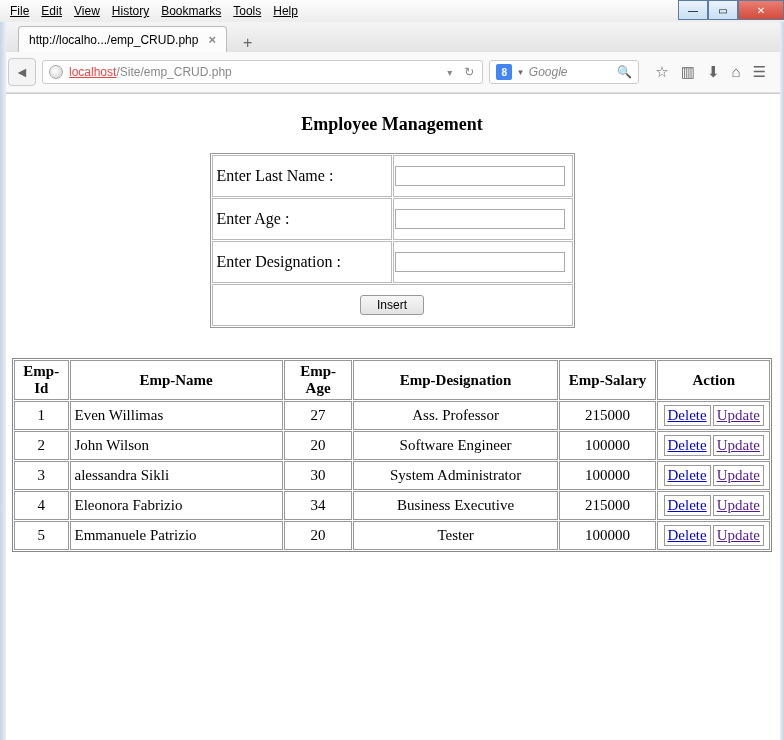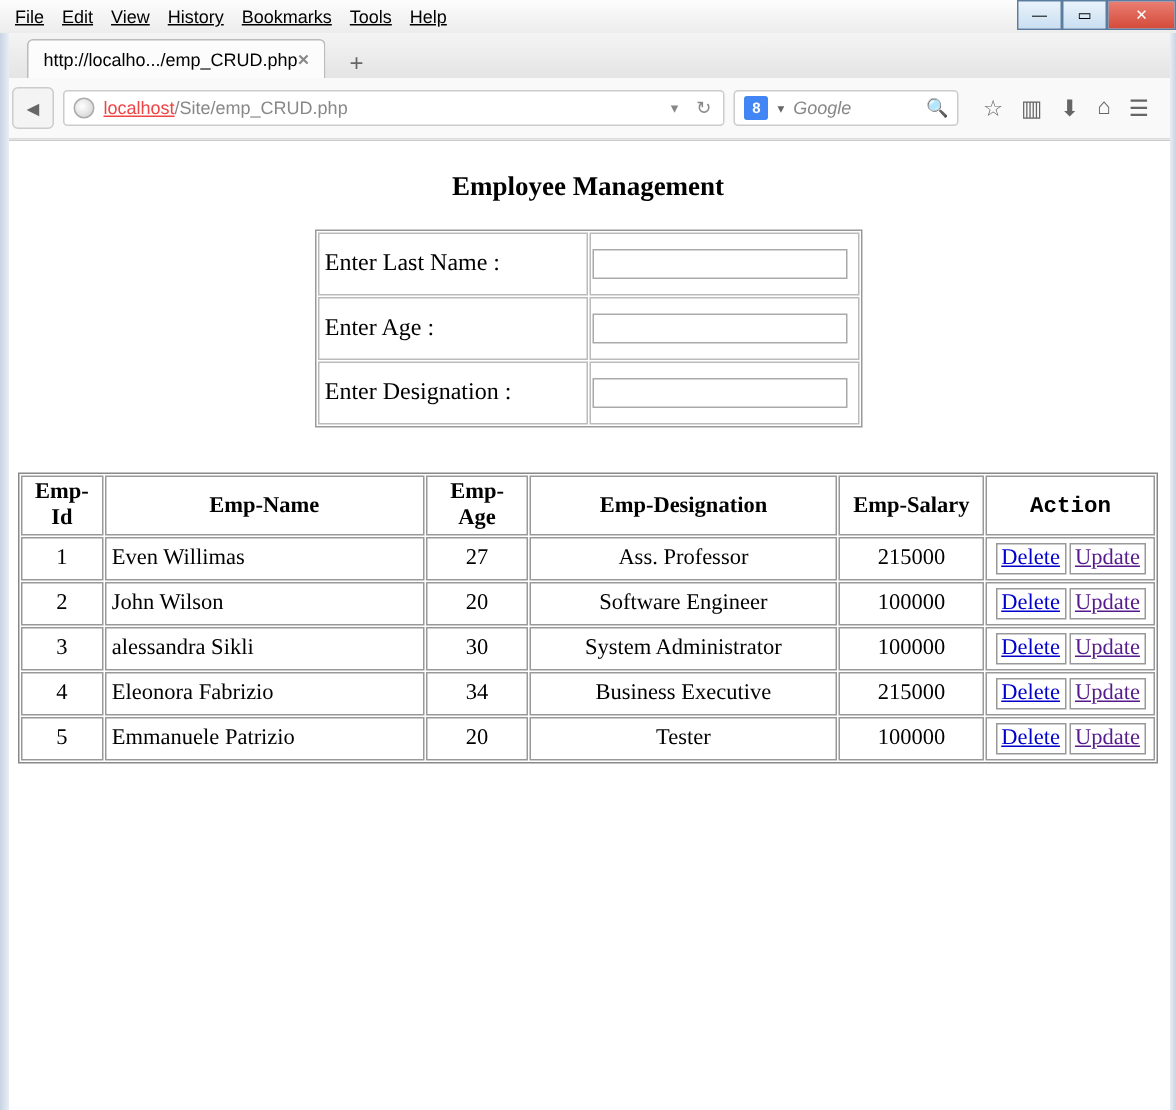--- a/index.html
+++ b/index.html
@@ -63,20 +63,21 @@
 }
 .tab {
   background: #fcfcfc;
   border: 1px solid #bbb;
   border-bottom: none;
   border-radius: 4px 4px 0 0;
   padding: 4px 10px;
   font-size: 12px;
   display: flex;
   align-items: center;
+  gap: 10px;
   height: 26px;
 }
 .tab-close {
   color: #888;
   font-weight: bold;
   font-size: 13px;
 }
 .newtab {
   margin-left: 10px;
   font-size: 16px;
@@ -334,32 +335,37 @@
       <td class="input-cell"><input type="text" style=""></td>
     </tr>
     <tr>
       <td class="label-cell">Enter Age :</td>
       <td class="input-cell"><input type="text" style=""></td>
     </tr>
     <tr>
       <td class="label-cell">Enter Designation :</td>
       <td class="input-cell"><input type="text" style=""></td>
     </tr>
+    <tr>
+      <td colspan="2" class="submit-cell">
+        <button class="btn-insert">Insert</button>
+      </td>
+    </tr>
   </tbody>
     </table>
 
   <table class="data-table">
     <thead>
       <tr>
         <th style="width:55px;">Emp-Id</th>
         <th style="width:220px;">Emp-Name</th>
         <th style="width:70px;">Emp-Age</th>
         <th style="width:210px;">Emp-Designation</th>
         <th style="width:100px;">Emp-Salary</th>
-        <th style="width:105px;font-family:Liberation Mono, monospace;">Action</th>
+        <th style="width:105px;">Action</th>
       </tr>
     </thead>
     <tbody id="emp-tbody">
         <tr>
           <td class="center">1</td>
           <td class="left">Even Willimas</td>
           <td class="center">27</td>
           <td class="center">Ass. Professor</td>
           <td class="center">215000</td>
           <td class="action-cell"><a class="action-link">Delete</a><a class="action-link visited">Update</a></td>

